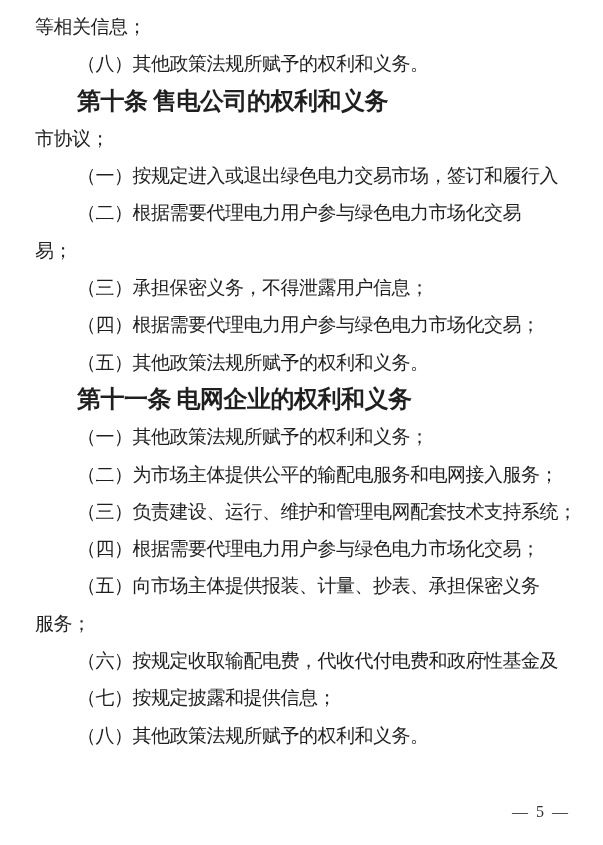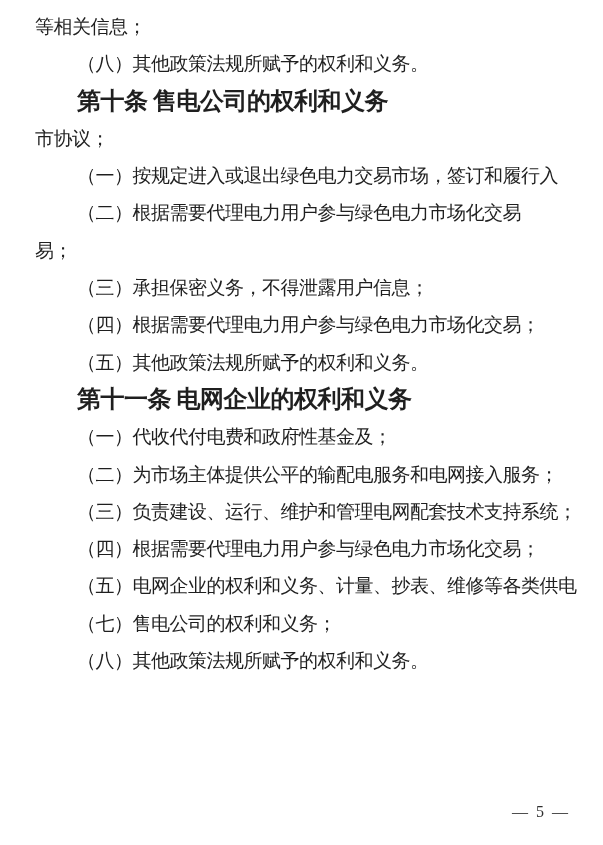--- a/index.html
+++ b/index.html
@@ -56,22 +56,24 @@
       <div class="line indent">（八）其他政策法规所赋予的权利和义务。</div>
       <div class="line indent bold">第十条 售电公司的权利和义务</div>
       <div class="line">市协议；</div>
       <div class="line indent">（一）按规定进入或退出绿色电力交易市场，签订和履行入</div>
       <div class="line indent">（二）根据需要代理电力用户参与绿色电力市场化交易</div>
       <div class="line">易；</div>
       <div class="line indent">（三）承担保密义务，不得泄露用户信息；</div>
       <div class="line indent">（四）根据需要代理电力用户参与绿色电力市场化交易；</div>
       <div class="line indent">（五）其他政策法规所赋予的权利和义务。</div>
       <div class="line indent bold">第十一条 电网企业的权利和义务</div>
-      <div class="line indent">（一）代收代付电费和政府性基金及；</div>
+      <div class="line indent">（一）其他政策法规所赋予的权利和义务；</div>
       <div class="line indent">（二）为市场主体提供公平的输配电服务和电网接入服务；</div>
       <div class="line indent">（三）负责建设、运行、维护和管理电网配套技术支持系统；</div>
       <div class="line indent">（四）根据需要代理电力用户参与绿色电力市场化交易；</div>
-      <div class="line indent">（五）电网企业的权利和义务、计量、抄表、维修等各类供电</div>
-      <div class="line indent">（七）售电公司的权利和义务；</div>
+      <div class="line indent">（五）向市场主体提供报装、计量、抄表、承担保密义务</div>
+      <div class="line">服务；</div>
+      <div class="line indent">（六）按规定收取输配电费，代收代付电费和政府性基金及</div>
+      <div class="line indent">（七）按规定披露和提供信息；</div>
       <div class="line indent">（八）其他政策法规所赋予的权利和义务。</div>
     </div>
   <div class="page-number">— 5 —</div>
 </div>
 
 </body></html>

